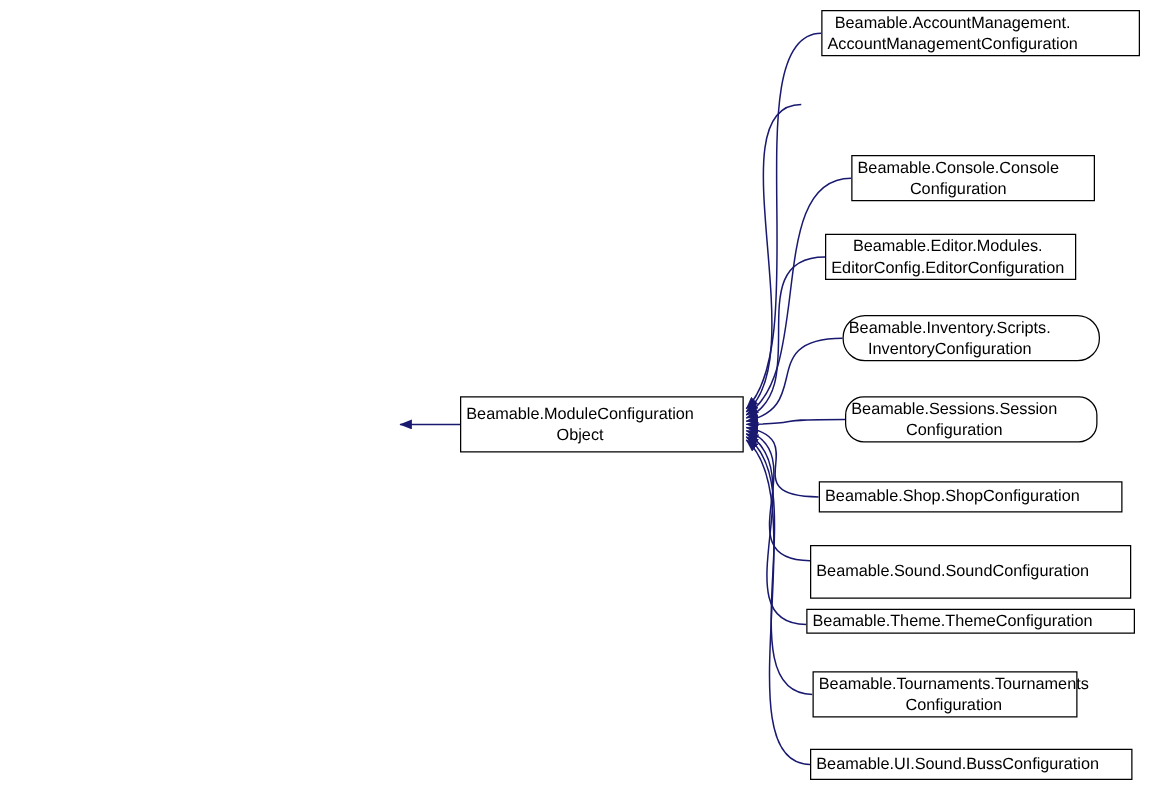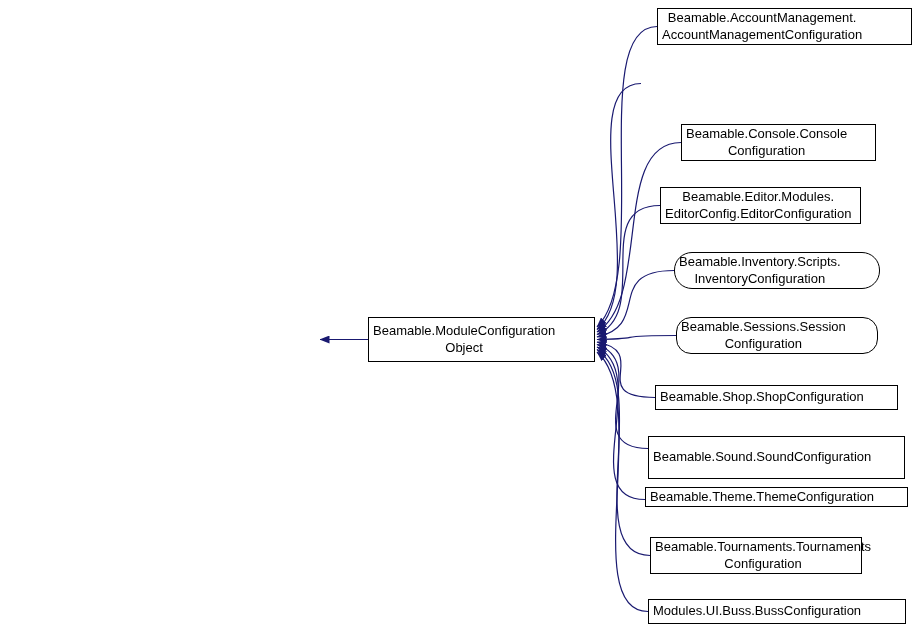--- a/index.html
+++ b/index.html
@@ -96,16 +96,16 @@
   <div class="node derived" style="left:645px;top:487px;width:263px;height:20px;">
     <span>Beamable.Theme.ThemeConfiguration</span>
   </div>
 
   <div class="node derived" style="left:650px;top:537px;width:212px;height:37px;">
     <span>Beamable.Tournaments.Tournaments
 Configuration</span>
   </div>
 
   <div class="node derived" style="left:648px;top:599px;width:258px;height:25px;">
-    <span>Modules.UI.Buss.BussConfiguration</span>
+    <span>Beamable.UI.Sound.BussConfiguration</span>
   </div>
 
 </div>
 
 </body></html>

